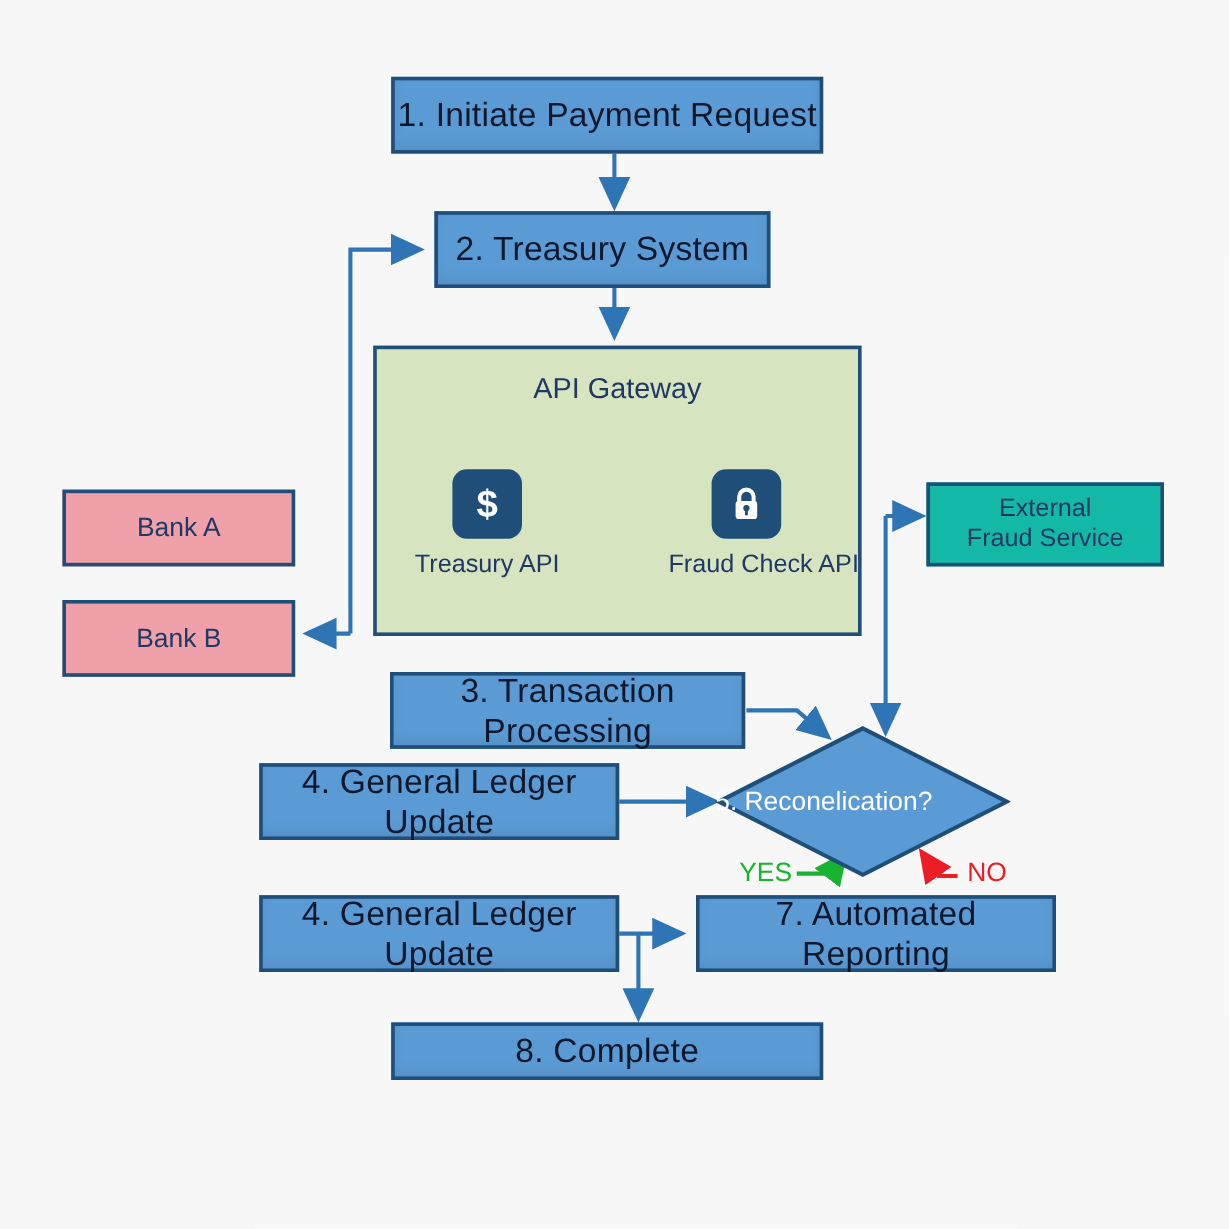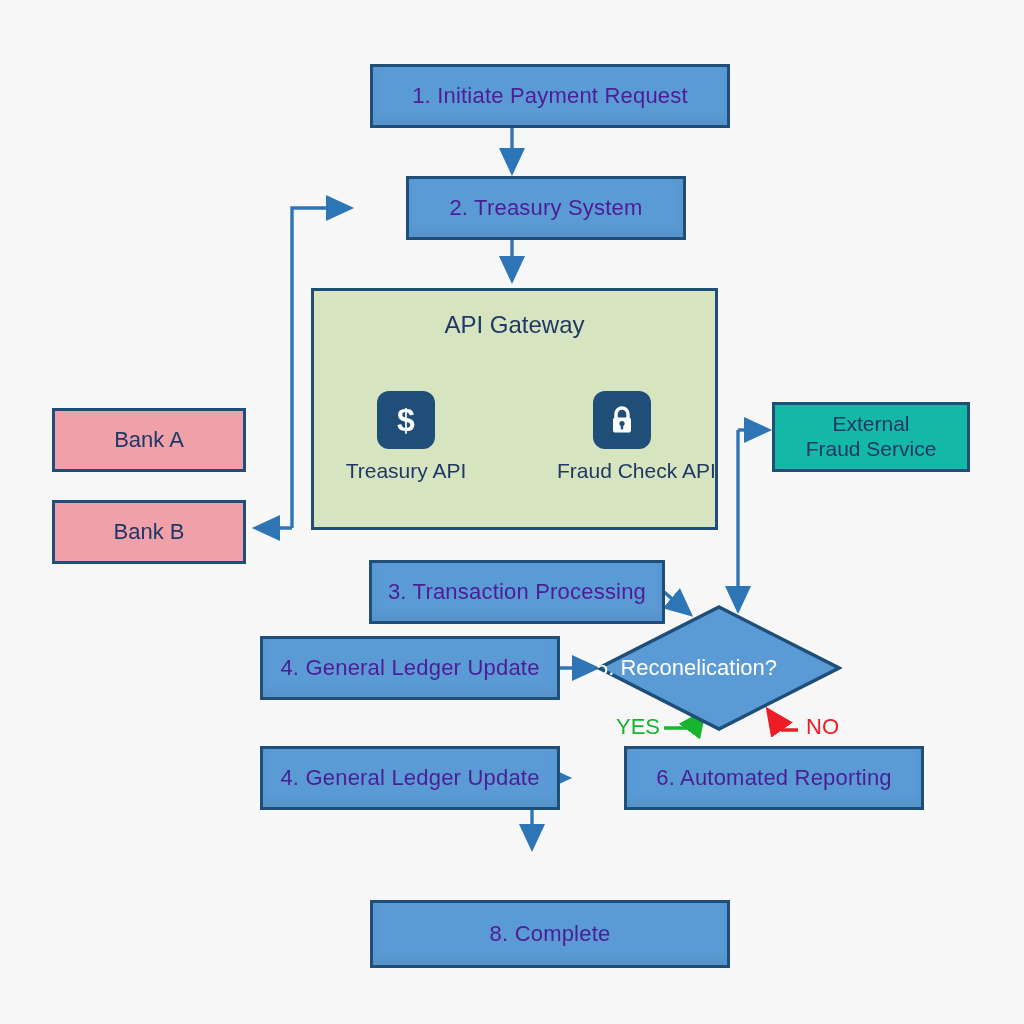--- a/index.html
+++ b/index.html
@@ -27,25 +27,24 @@
     box-sizing: border-box;
     display: flex;
     align-items: center;
     justify-content: center;
     text-align: center;
     line-height: 1.18;
   }
   .process {
     background: #5b9bd5;
     border: 3px solid #1f4e79;
-    color: #4c1d95;
-    font-size: 22px;
+    color: #0f172a;
+    font-size: 28px;
     letter-spacing: .2px;
     box-shadow: inset 0 -6px 10px rgba(0,0,0,.06);
-    margin-left: 44px;
   }
   .bankbox {
     background: #efa0a8;
     border: 3px solid #1f4e79;
     color: #1f3864;
     font-size: 22px;
   }
   .extbox {
     background: #14b8a6;
     border: 3px solid #1f4e79;
@@ -233,20 +232,20 @@
   </div>
 
   <span class="branch-label yes-label" style="left:616px; top:714px;">YES</span>
   <span class="branch-label no-label" style="left:806px; top:714px;">NO</span>
 
   <div class="node process" style="left:216px; top:746px; width:300px; height:64px;">
     <span>4. General Ledger Update</span>
   </div>
 
   <div class="node process" style="left:580px; top:746px; width:300px; height:64px;">
-    <span>6. Automated Reporting</span>
-  </div>
-
-  <div class="node process" style="left:326px; top:900px; width:360px; height:68px;">
+    <span>7. Automated Reporting</span>
+  </div>
+
+  <div class="node process" style="left:326px; top:852px; width:360px; height:48px;">
     <span>8. Complete</span>
   </div>
 
 </div>
 
 </body></html>

